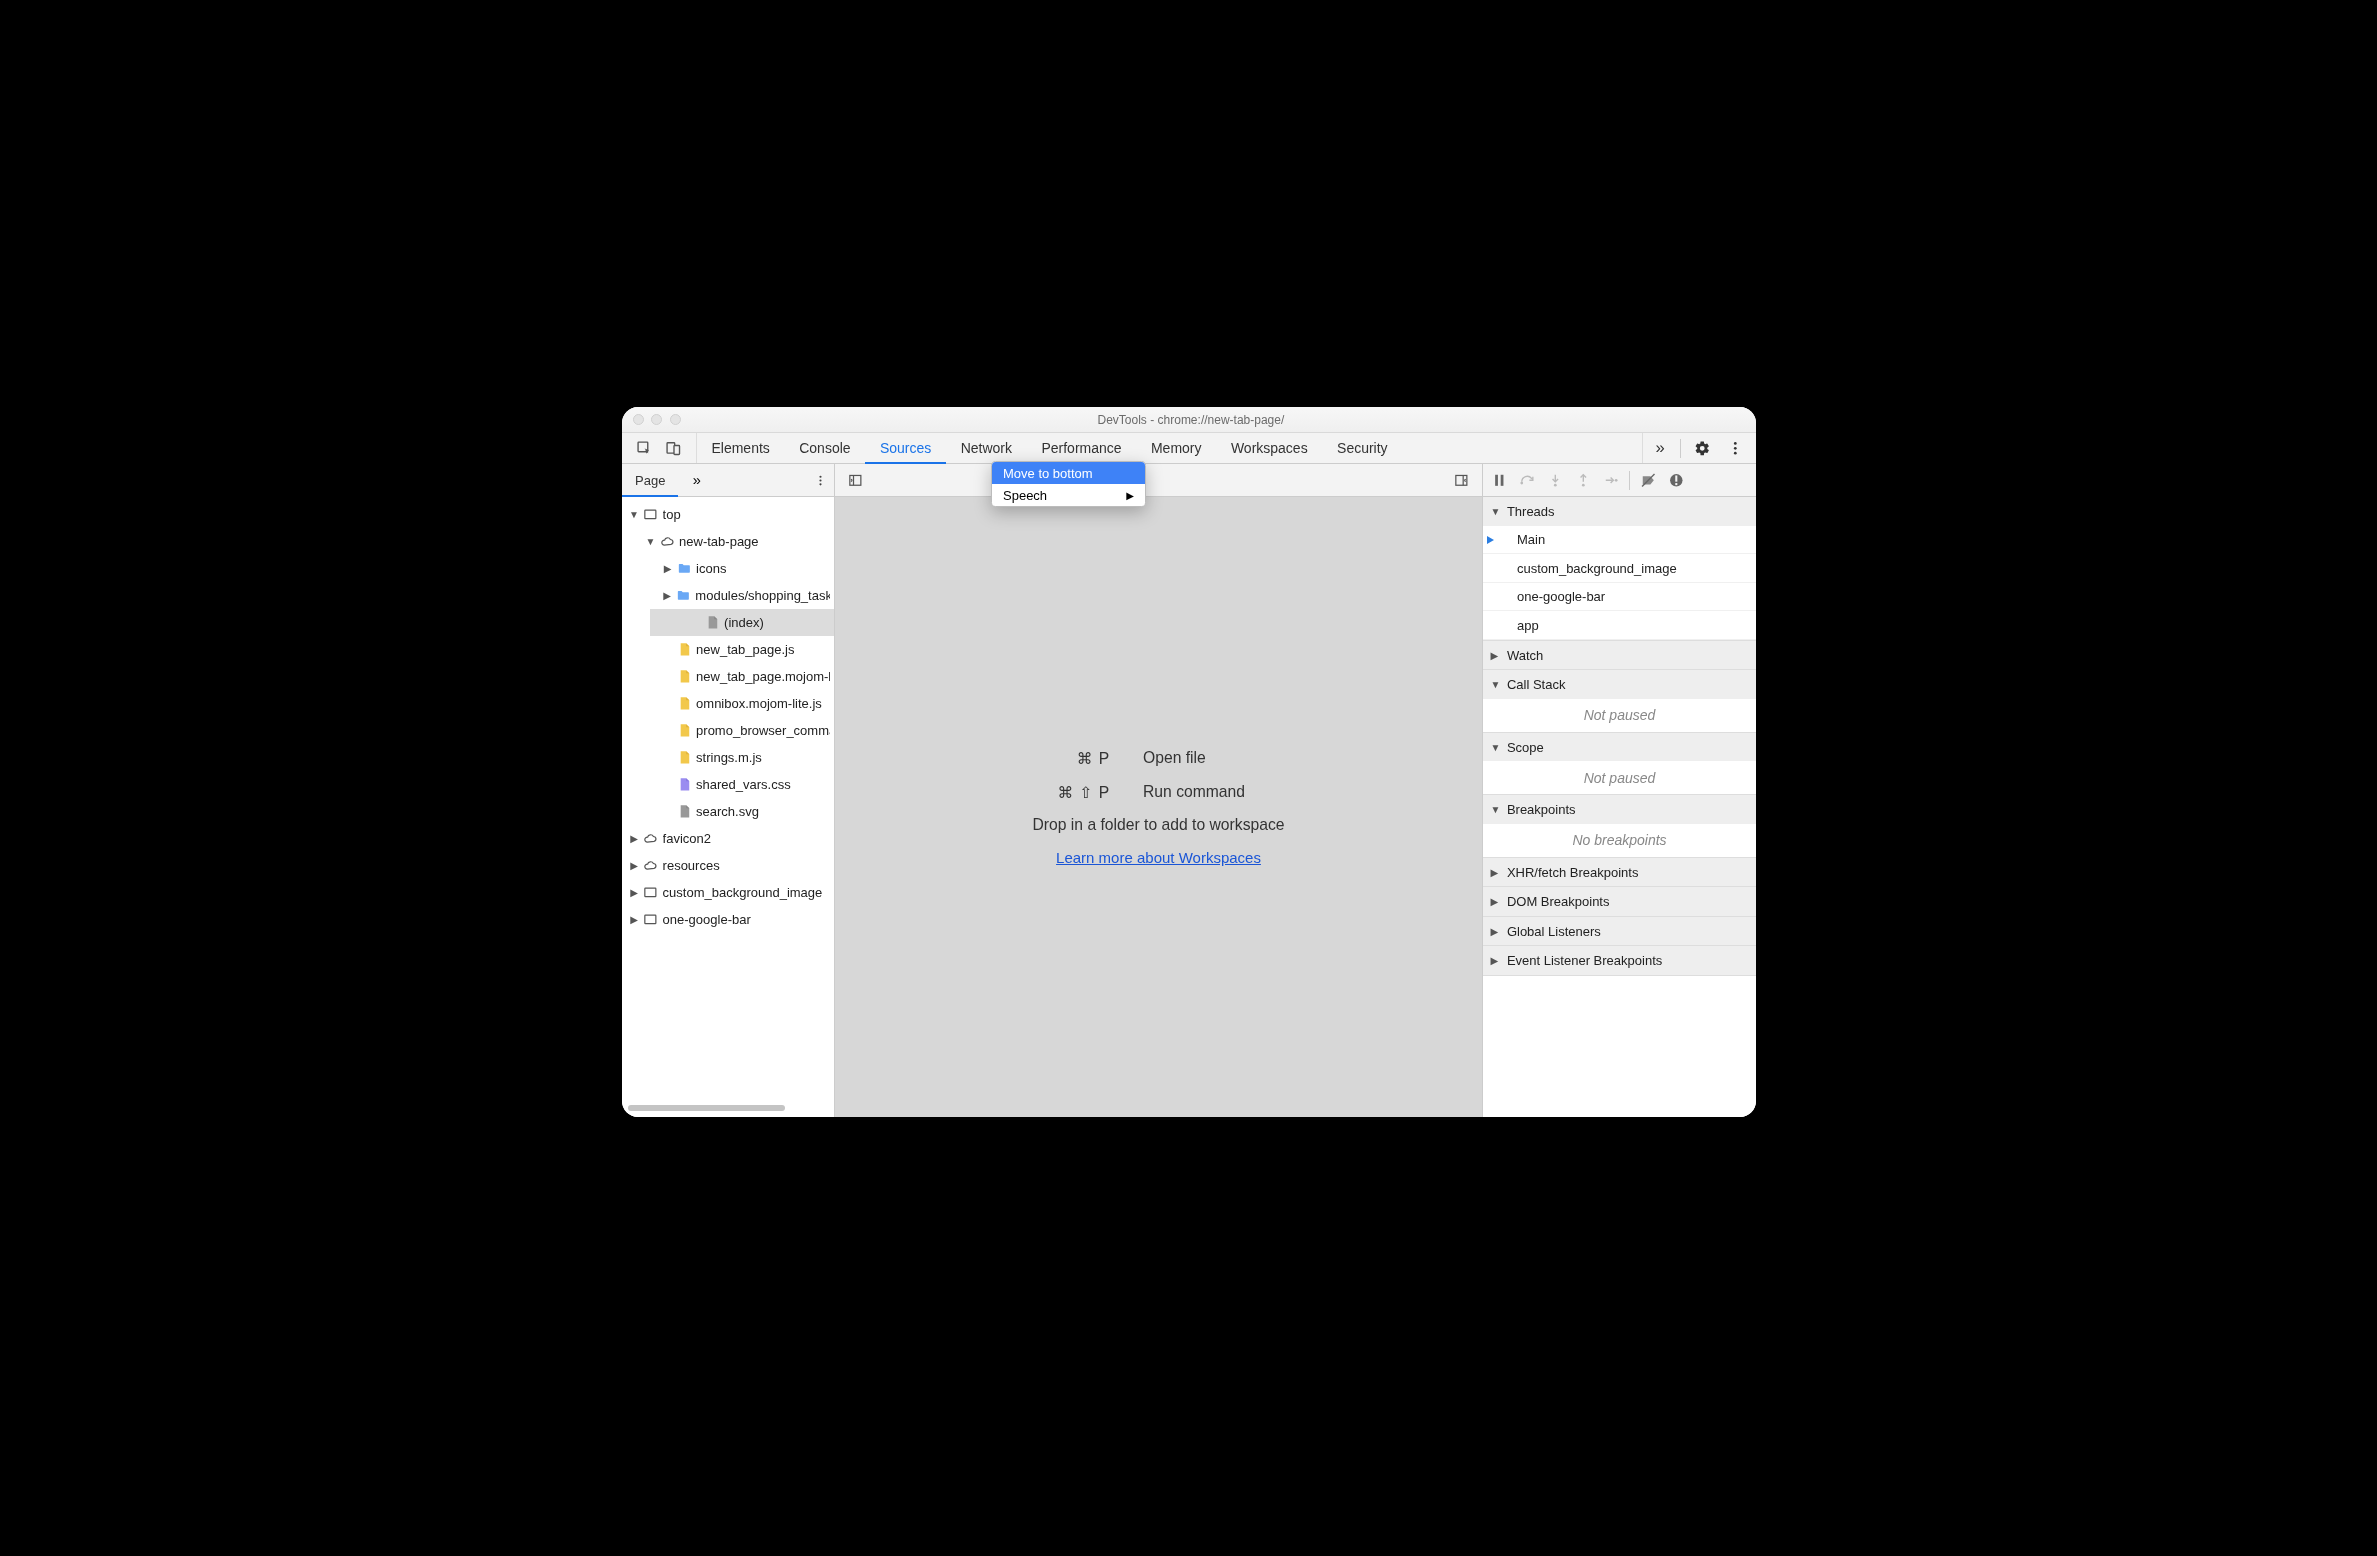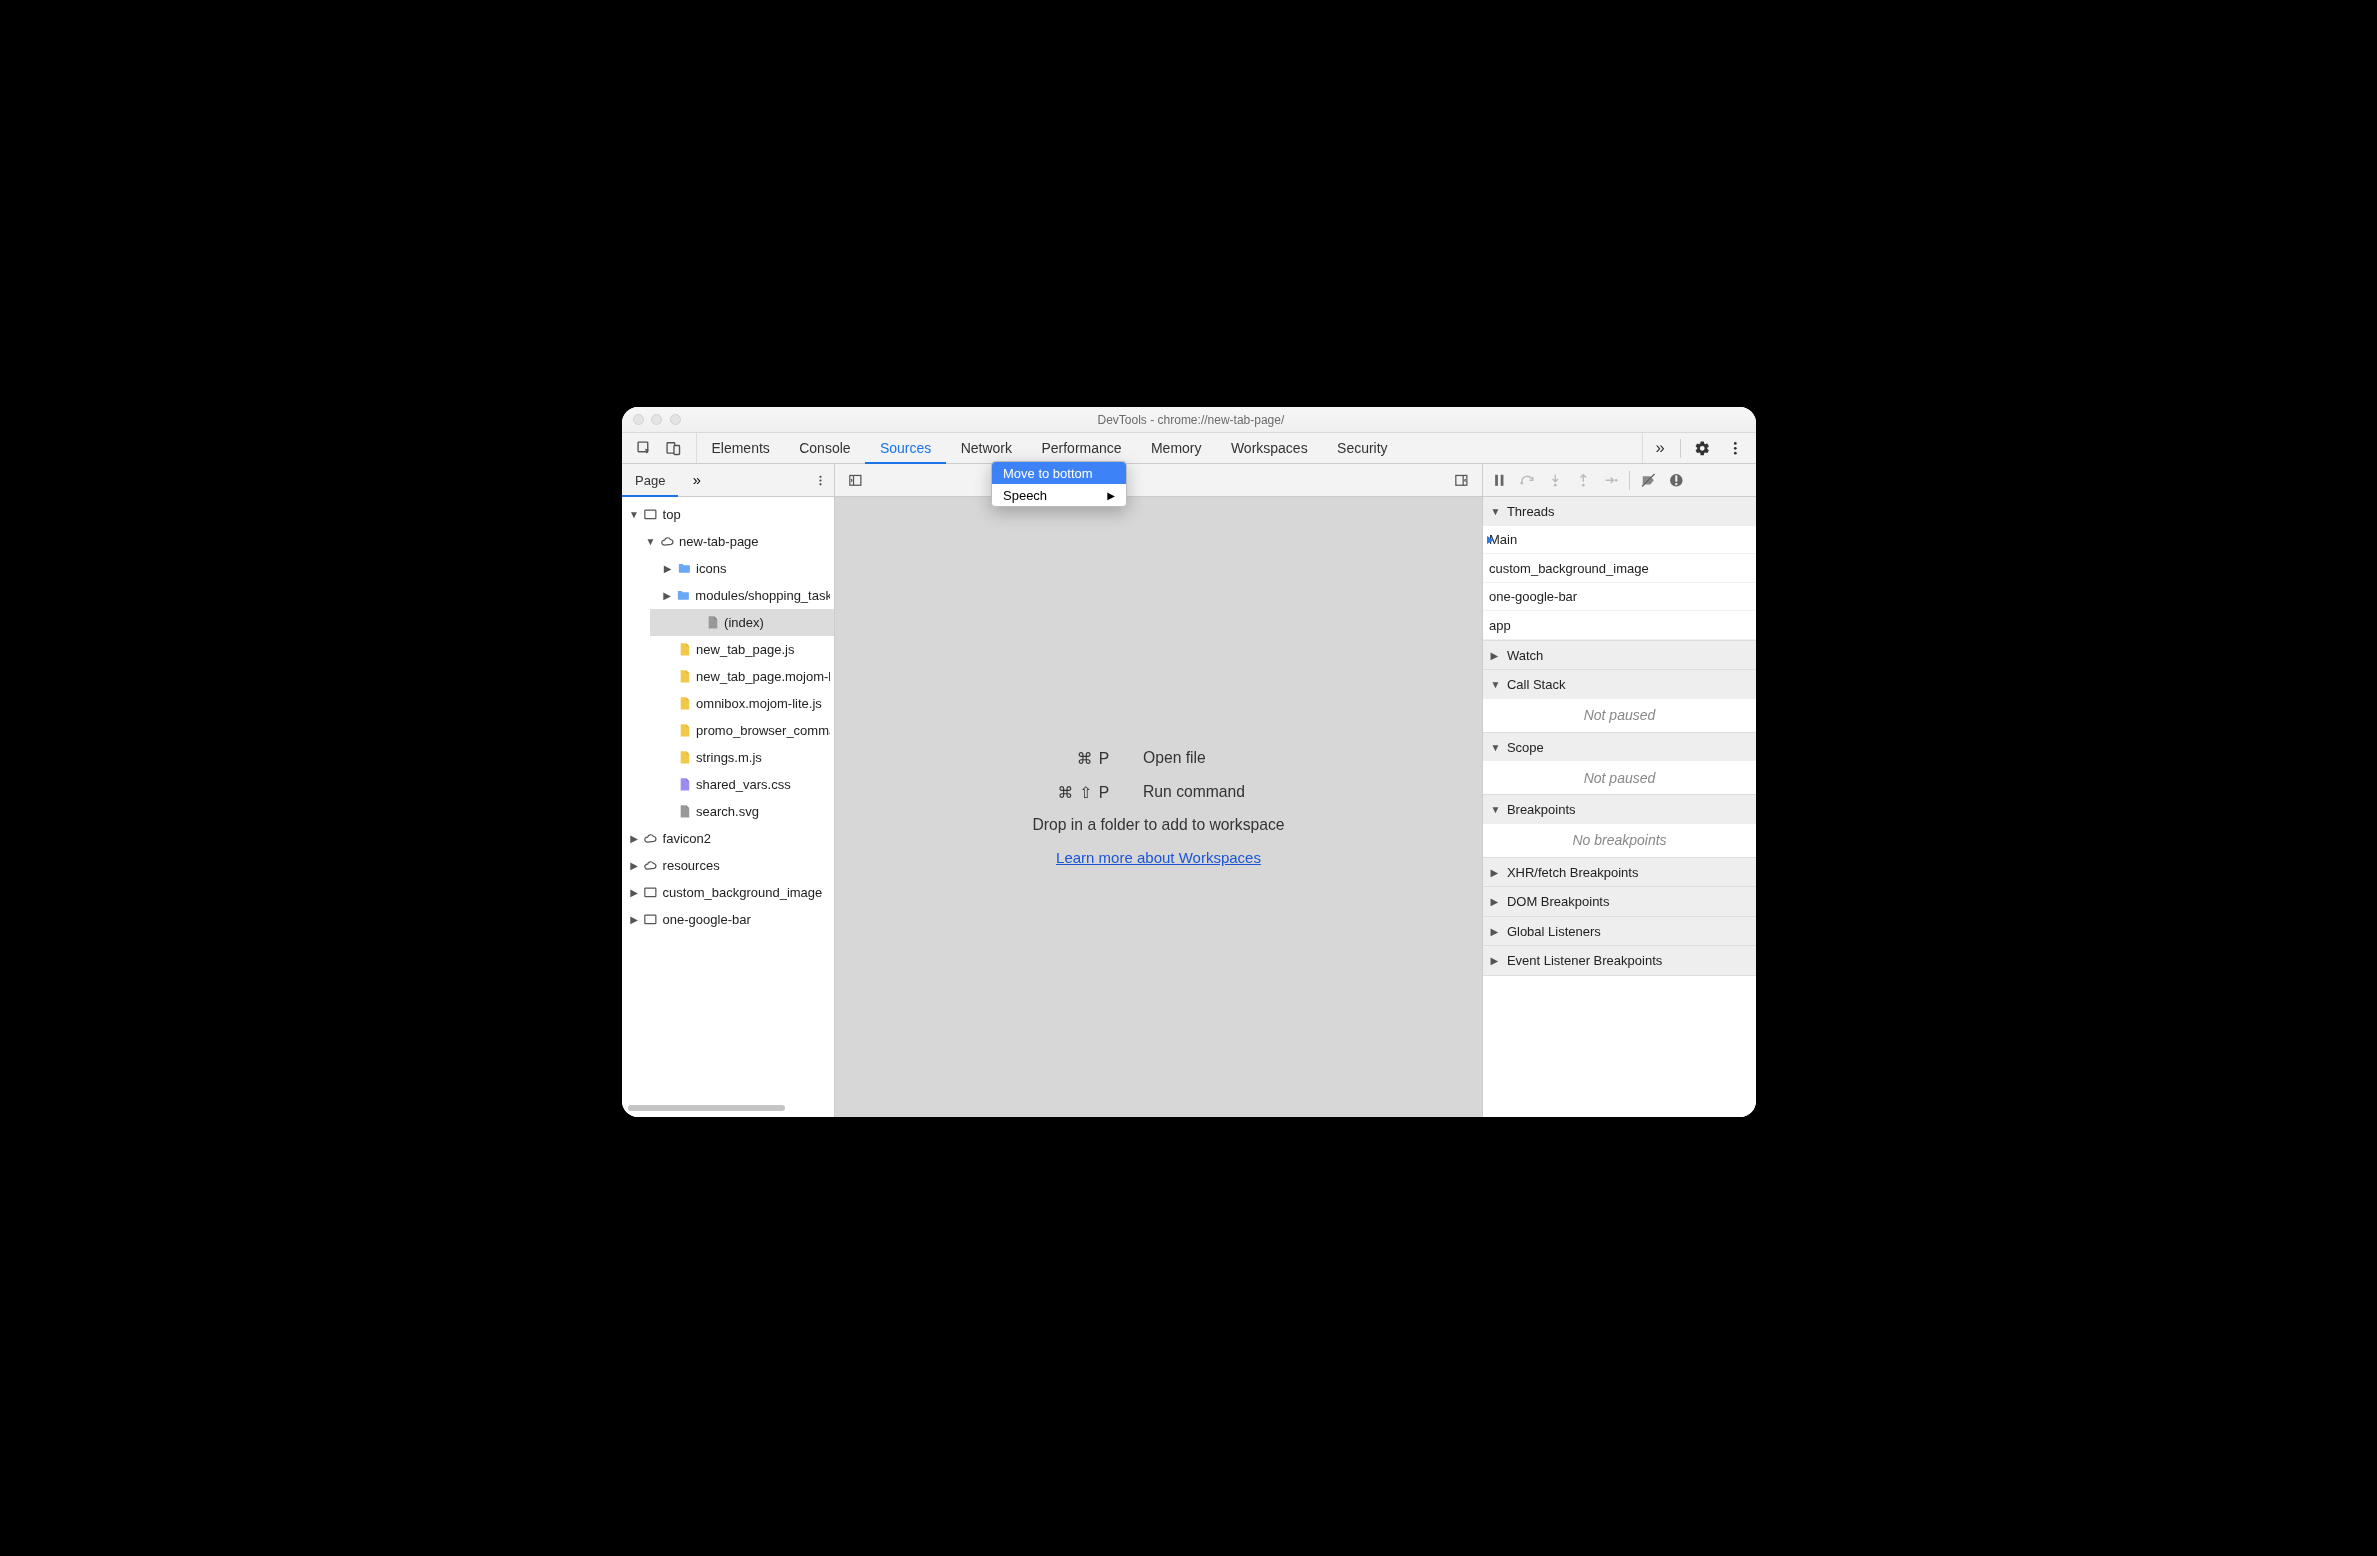--- a/index.html
+++ b/index.html
@@ -47,25 +47,25 @@
   .cp-link { color:#1a55d6; text-decoration:underline; font-size:15px; cursor:pointer;}
   .right-pane { width:273px; display:flex; flex-direction:column; background:#fff;}
   .rp-bar { height:33px; border-bottom:0.9px solid #ccc; background:#f3f3f3; display:flex; align-items:center; padding:0 3.7px; gap:1.8px;}
   .rp-bar .sep { width:0.9px; height:18.4px; background:#ccc; margin:0 3.7px;}
   .rp-bar .ib { width:26px; height:26px; display:flex; align-items:center; justify-content:center; color:#888; cursor:pointer;}
   .rp-bar .ib svg { width:16.6px; height:16.6px;}
   .sect { border-bottom:0.9px solid #ddd;}
   .sect-h { height:28.5px; background:#eee; display:flex; align-items:center; padding:0 7.4px; font-size:13px; color:#222; gap:5.5px; cursor:pointer;}
   .sect-h .arr { font-size:10px; color:#555; width:11px; display:inline-block;}
   .sect-b { background:#fff;}
-  .thread-row { height:28.5px; display:flex; align-items:center; padding-left:6px; font-size:13px; color:#222; border-bottom:0.9px solid #f0f0f0; position:relative; cursor:pointer;}
+  .thread-row { height:28.5px; display:flex; align-items:center; padding-left:34px; font-size:13px; color:#222; border-bottom:0.9px solid #f0f0f0; position:relative; cursor:pointer;}
   .thread-row.active::before { content:""; position:absolute; left:3.7px; width:0; height:0; border-left:7.4px solid #2a7de1; border-top:4.6px solid transparent; border-bottom:4.6px solid transparent;}
   .placeholder { height:33px; display:flex; align-items:center; justify-content:center; color:#888; font-style:italic; font-size:14px;}
   
-  .ctxmenu { position:absolute; left:369px; top:54px; width:136px; background:#fff; border:0.9px solid #bcbcbc; border-radius:4.6px; box-shadow:0 5.5px 16.6px rgba(0,0,0,.25); overflow:hidden; font-size:13px;}
+  .ctxmenu { position:absolute; left:369px; top:54px; width:155px; background:#fff; border:0.9px solid #bcbcbc; border-radius:4.6px; box-shadow:0 5.5px 16.6px rgba(0,0,0,.25); overflow:hidden; font-size:13px;}
   .ctx-item { height:22px; display:flex; align-items:center; padding:0 11px; cursor:pointer; justify-content:space-between;}
   .ctx-item.hl { background:#3e82f7; color:#fff;}
   .ctx-item .sub { font-size:10px;}
   .panel-toggle svg { width:14.7px; height:14.7px; }
 </style>
 </head>
 <body>
 
 <div class="frame">
 <div class="window">

